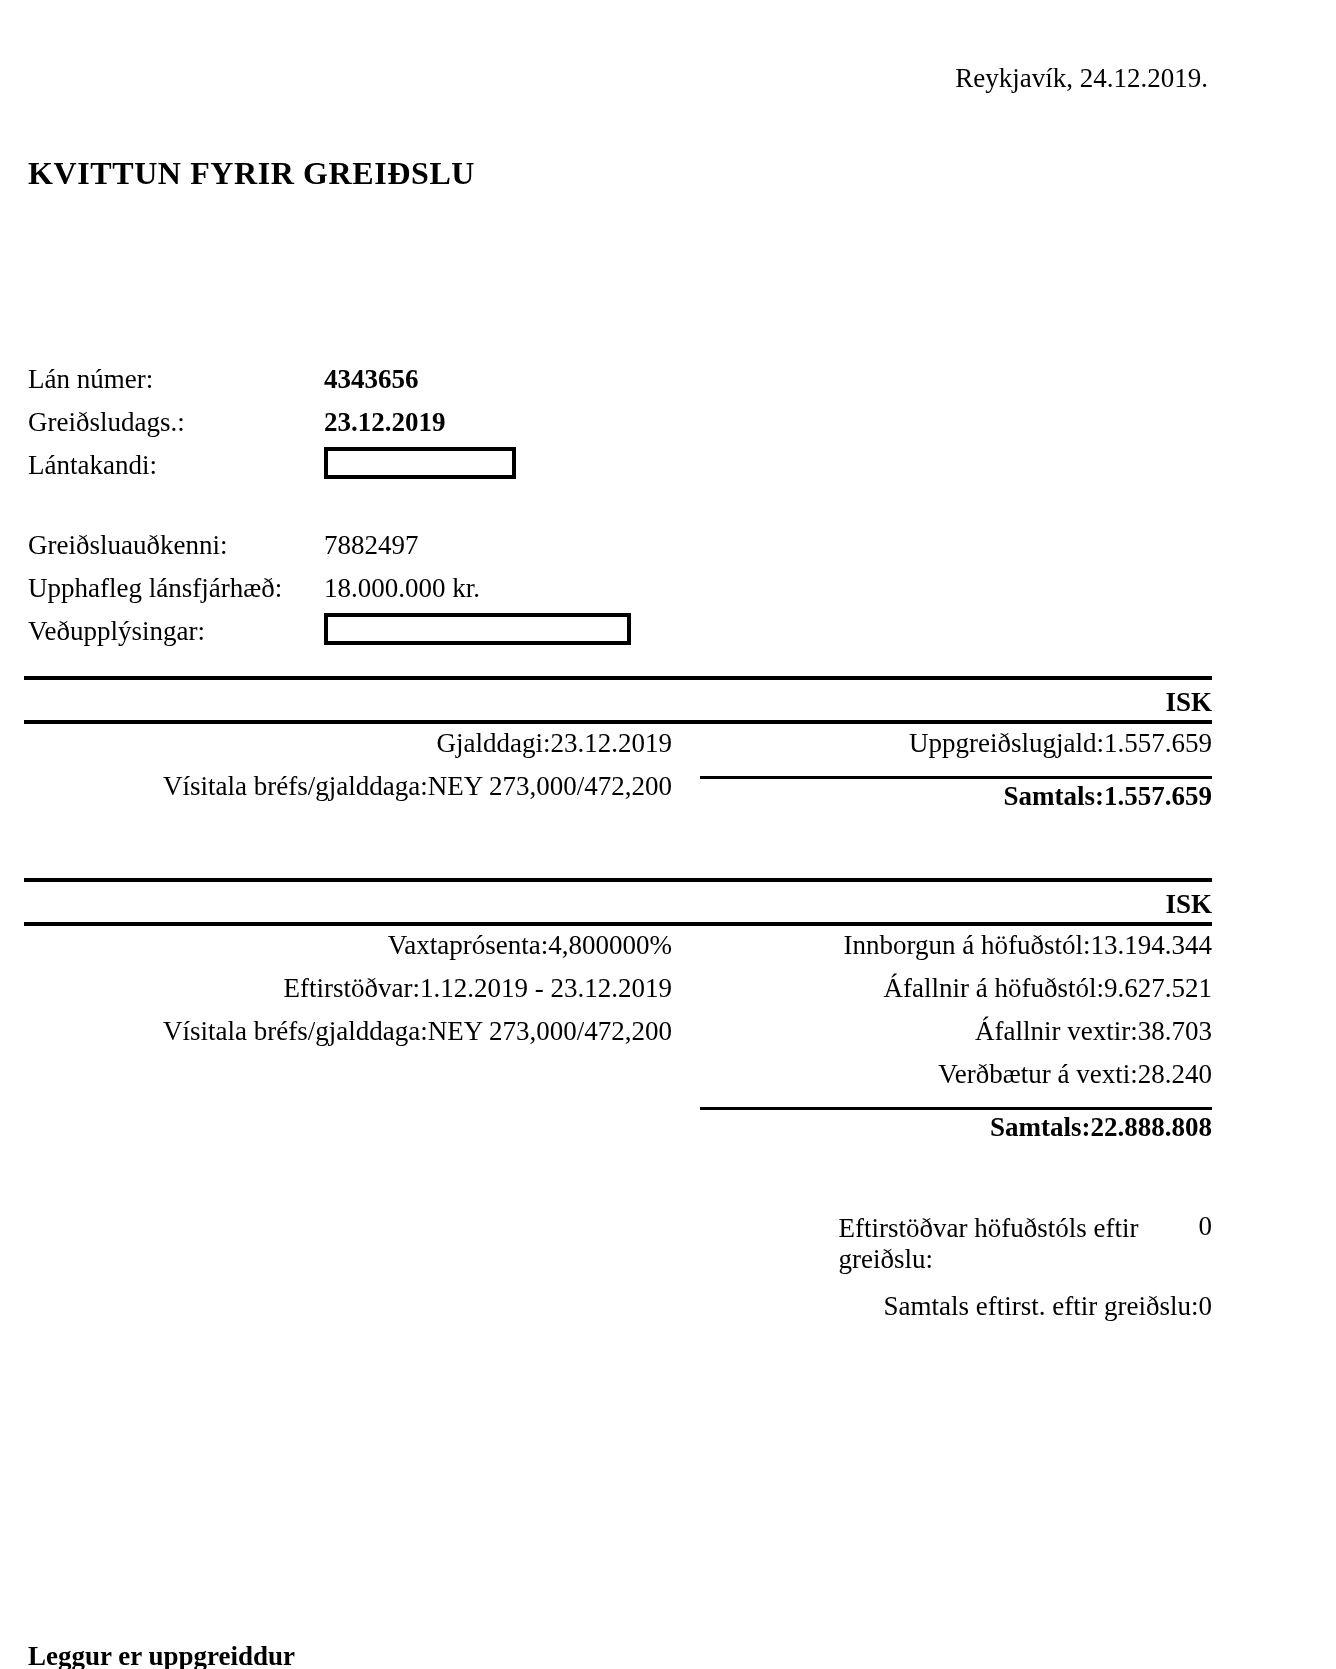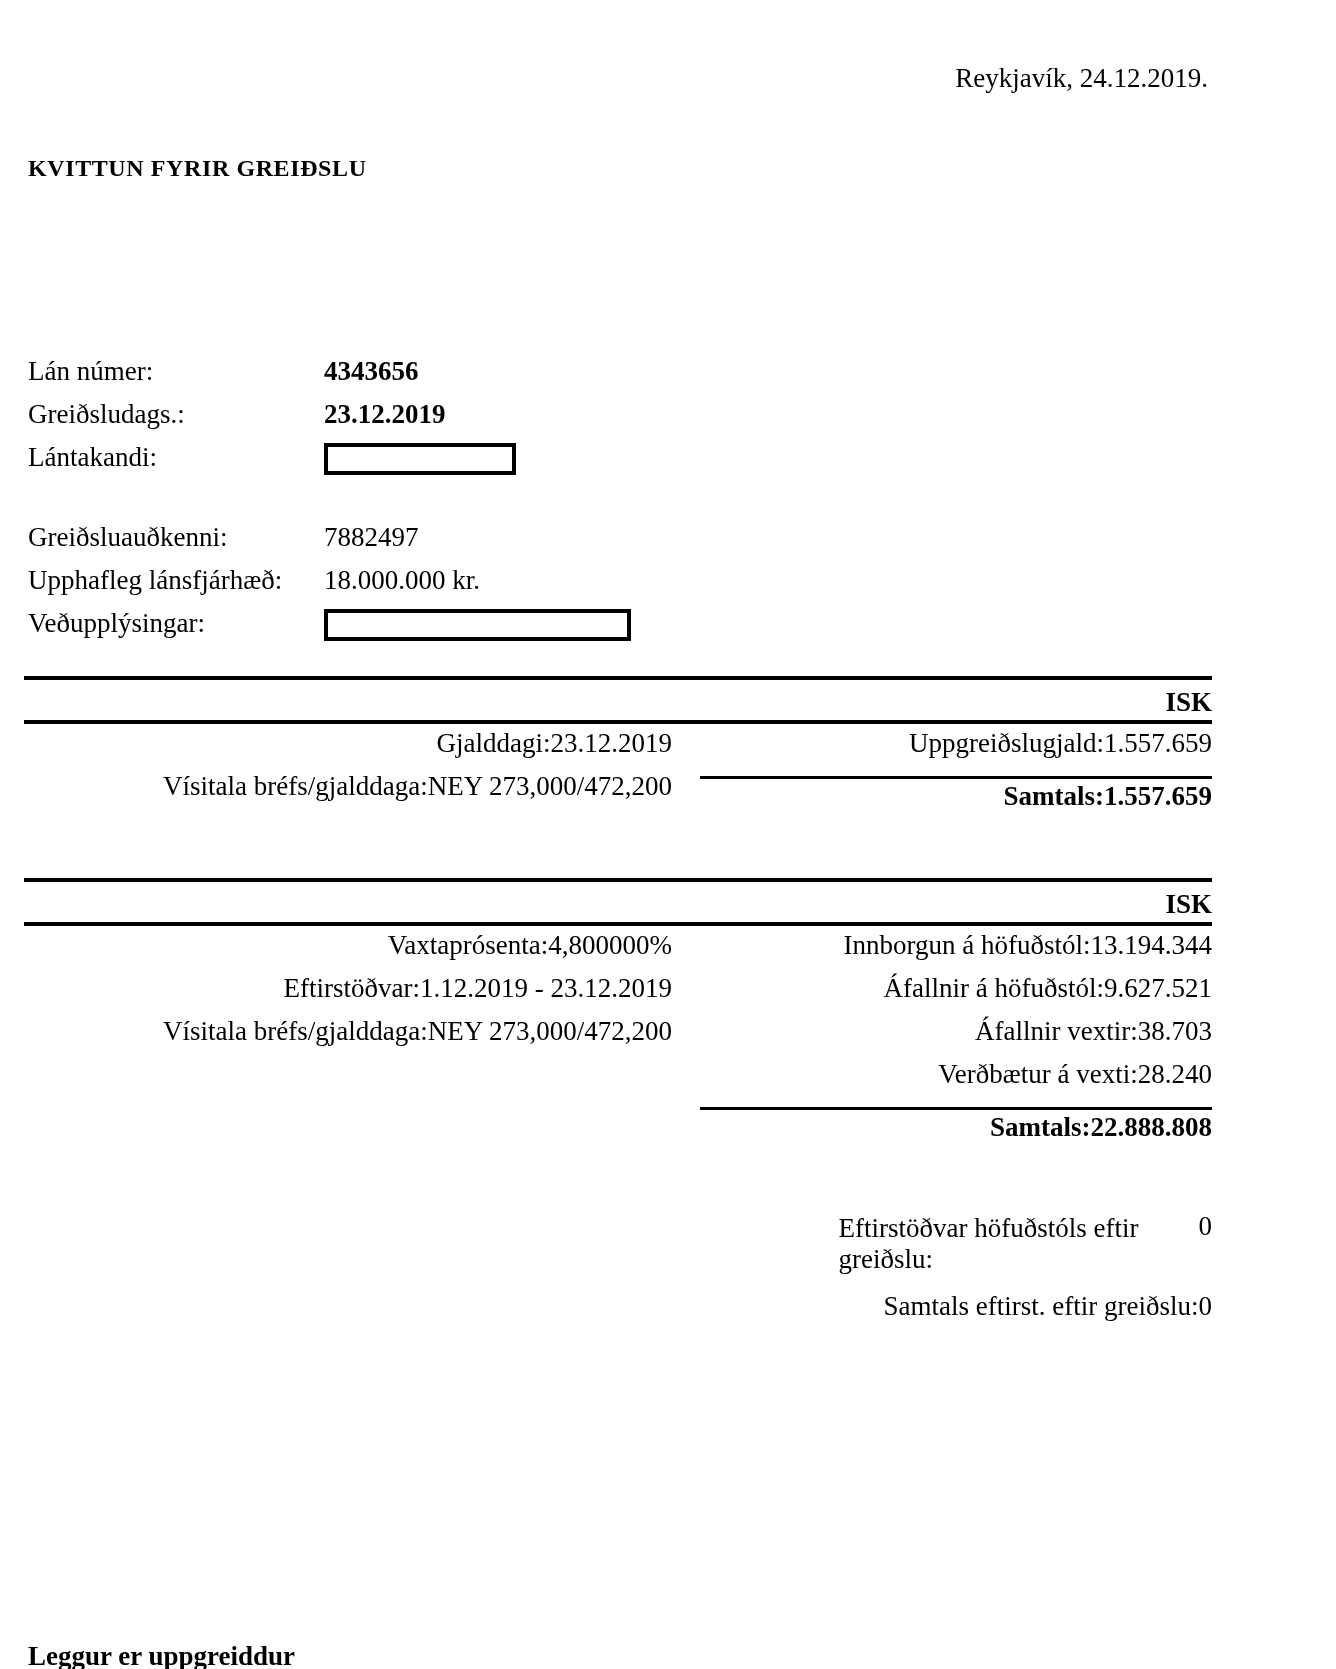--- a/index.html
+++ b/index.html
@@ -29,38 +29,38 @@
     top: 62px;
     right: 128px;
     font-size: 27px;
     line-height: 1.2;
     white-space: nowrap;
   }
   .doc-title {
     position: absolute;
     top: 155px;
     left: 28px;
-    font-size: 24px;
+    font-size: 32px;
     font-weight: bold;
     letter-spacing: 0.6px;
   }
 
   
   .info-block {
     position: absolute;
     left: 28px;
     font-size: 27px;
     line-height: 1.0;
   }
   .info-a { top: 350px; }
   .info-b { top: 516px; }
 
   .info-row {
     display: flex;
-    align-items: center;
+    align-items: flex-end;
     height: 43px;
   }
   .info-label {
     width: 296px;
     flex: 0 0 296px;
     white-space: nowrap;
   }
   .info-label.wide { width: 296px; flex: 0 0 296px; }
   .info-value {
     white-space: nowrap;

